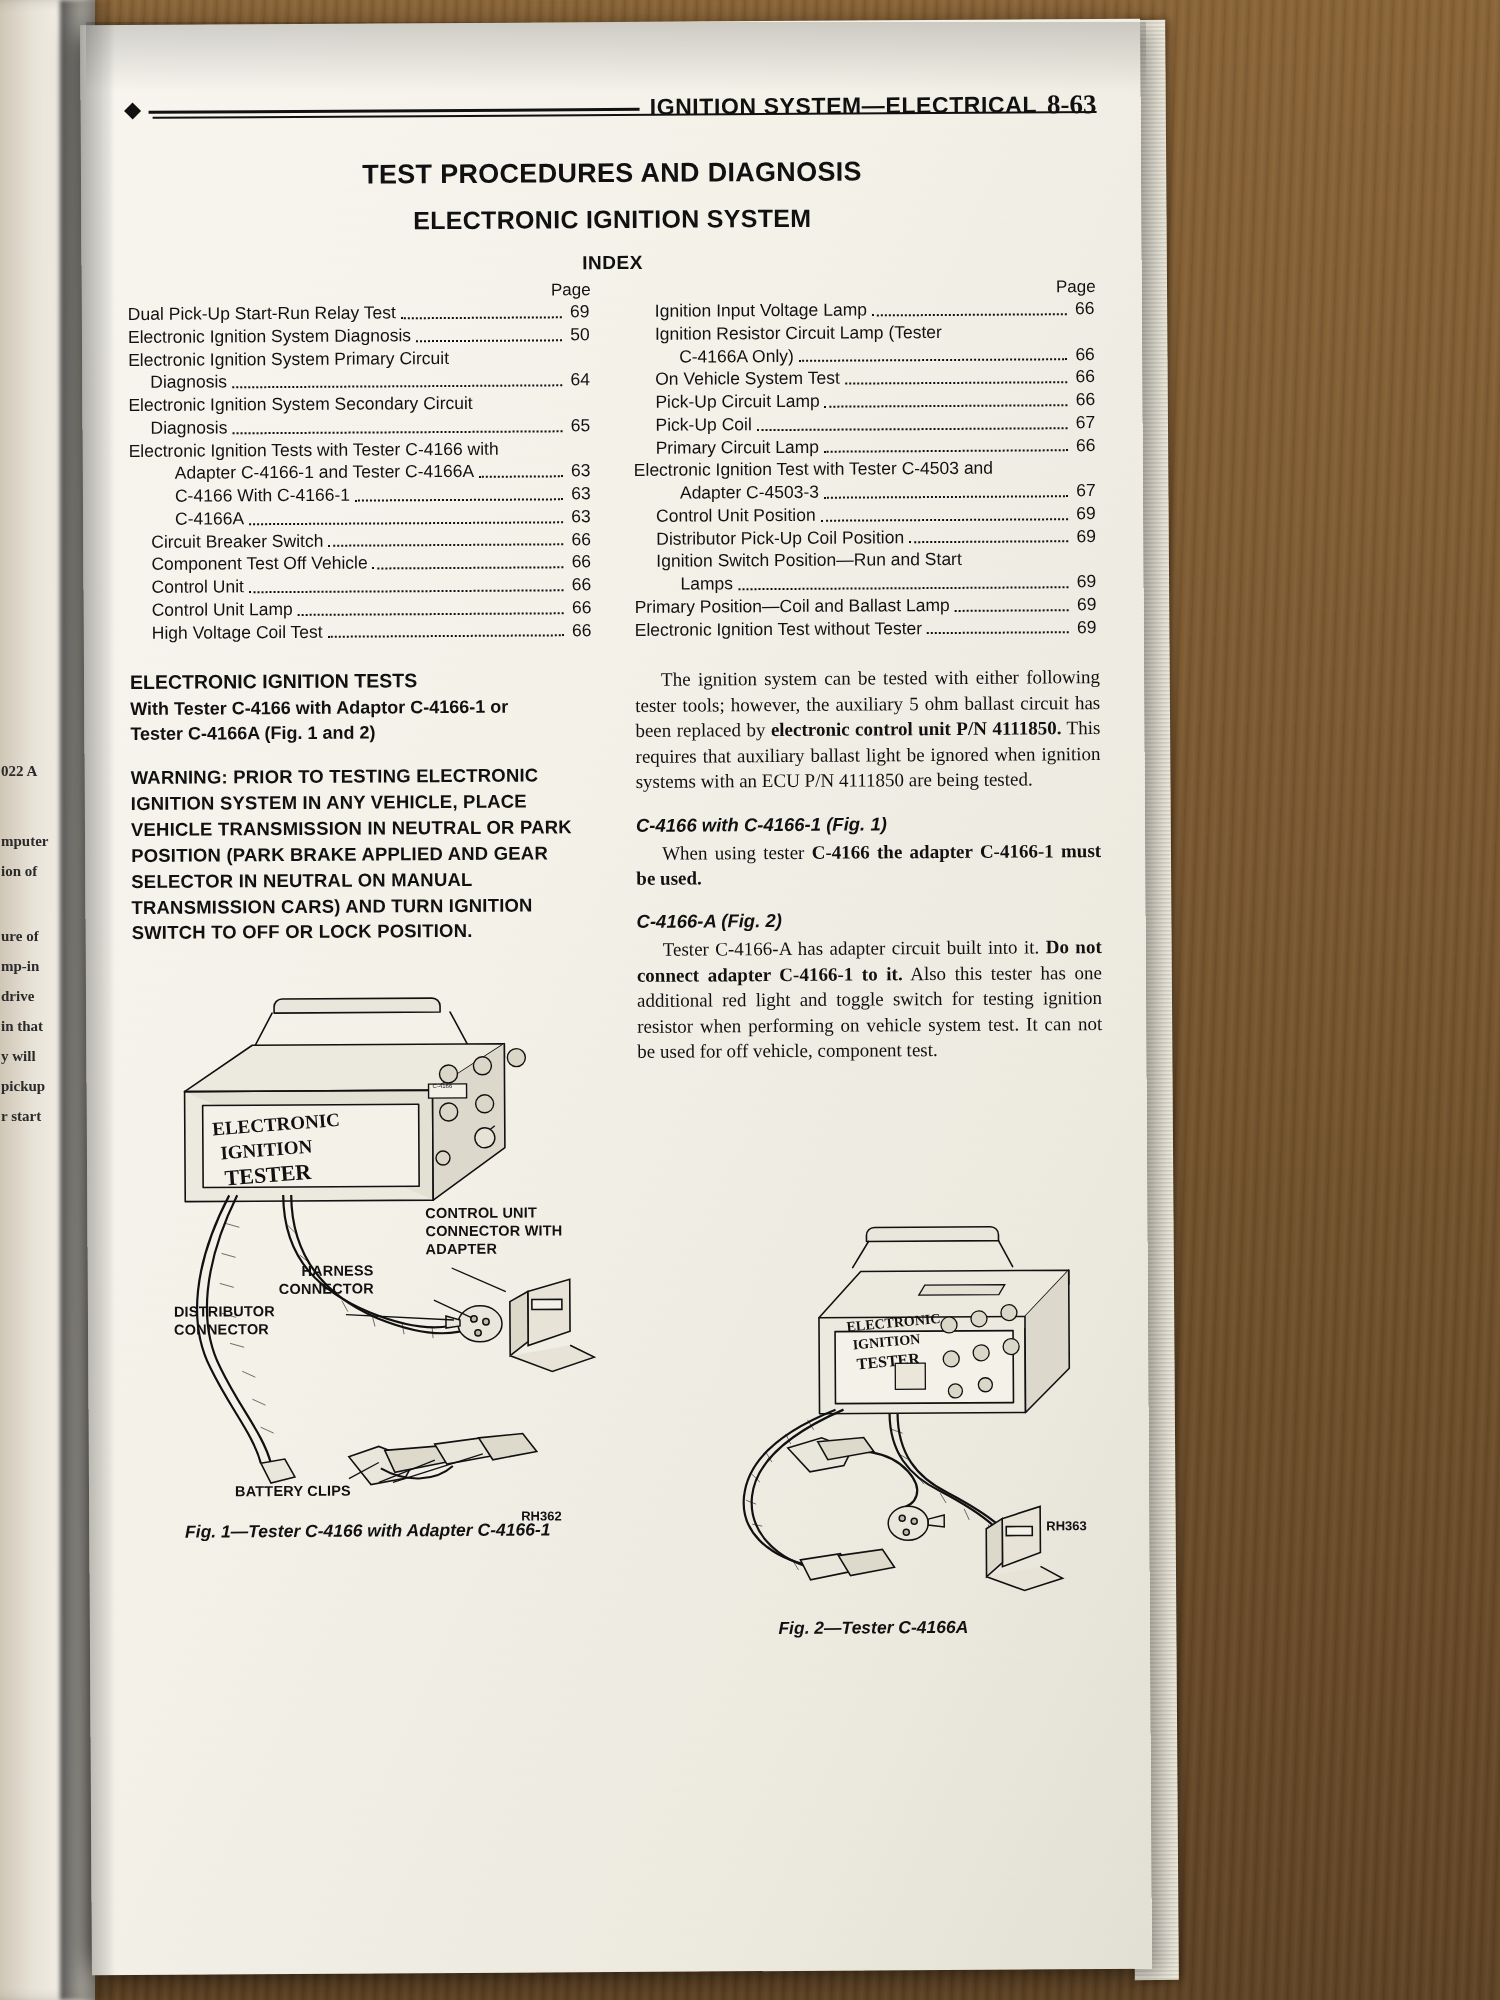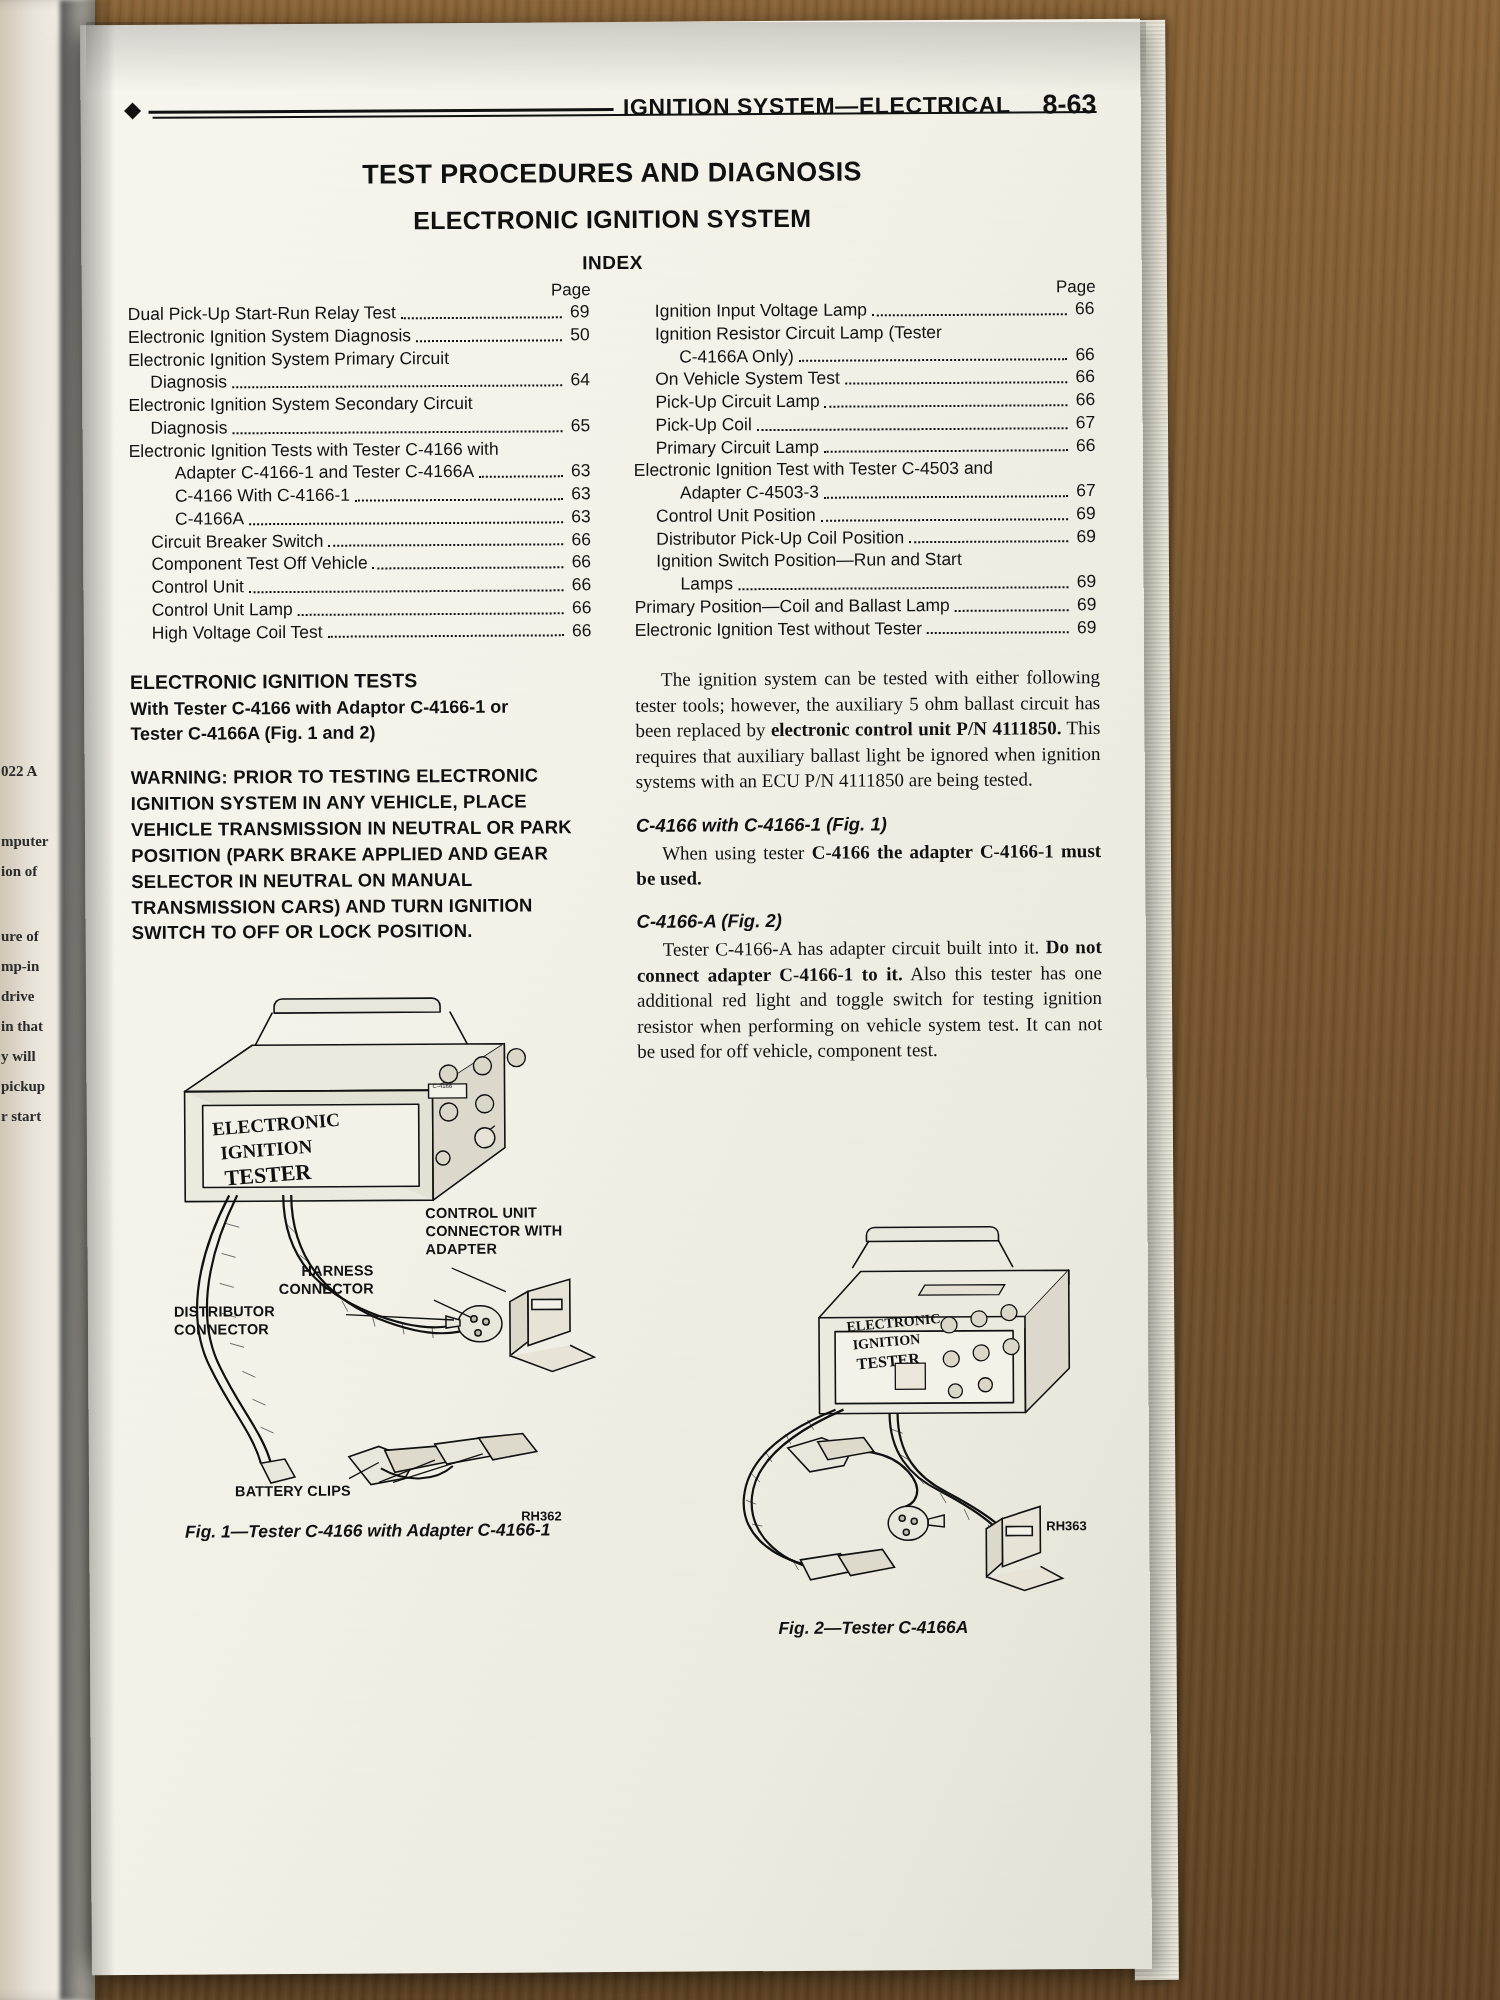--- a/index.html
+++ b/index.html
@@ -59,21 +59,21 @@
   }
   .content{position:absolute;left:46px;top:70px;width:970px;}
 
   
   .hdr{display:flex;align-items:center;gap:10px;}
   .hdr .diamond{width:12px;height:12px;background:#111;transform:rotate(45deg);flex:0 0 auto;}
   .hdr .rule{flex:1 1 auto;border-top:3px solid #111;margin-top:4px;}
   .hdr-title{
     font-weight:700;letter-spacing:0.6px;font-size:23px;color:#111;white-space:nowrap;
   }
-  .hdr-page{font-weight:700;font-size:27px;color:#111;margin-left:22px;}
+  .hdr-page{font-weight:700;font-size:27px;color:#111;font-family:Liberation Serif, serif;}
   .hdr-wrap{position:relative;height:40px;}
 
   h1.doc-title{
     text-align:center;font-size:27px;font-weight:700;letter-spacing:0.3px;margin:26px 0 0 0;color:#111;
   }
   h2.doc-sub{
     text-align:center;font-size:25px;font-weight:700;letter-spacing:0.3px;margin:16px 0 0 0;color:#111;
   }
   h3.idx{
     text-align:center;font-size:19px;font-weight:700;margin:18px 0 2px 0;color:#111;letter-spacing:0.5px;

